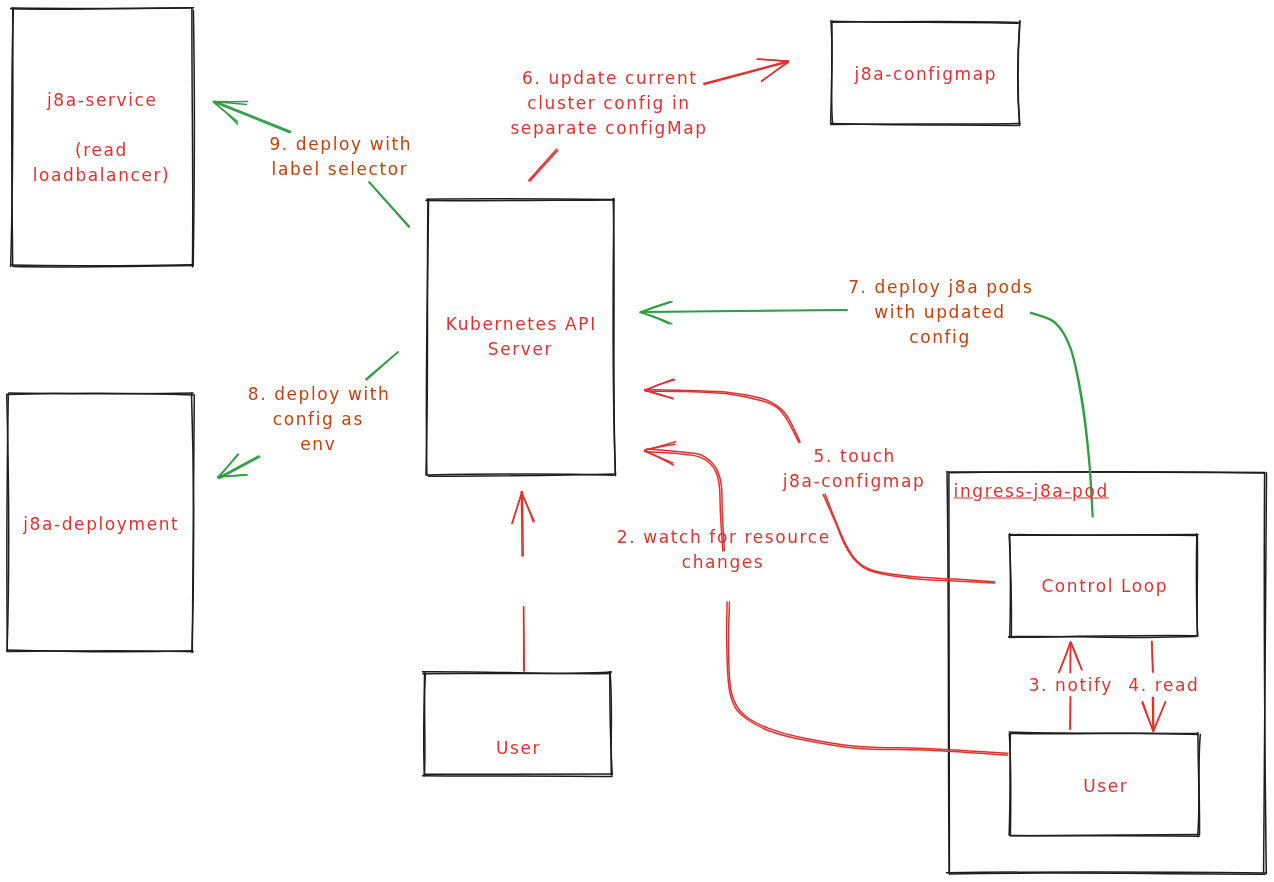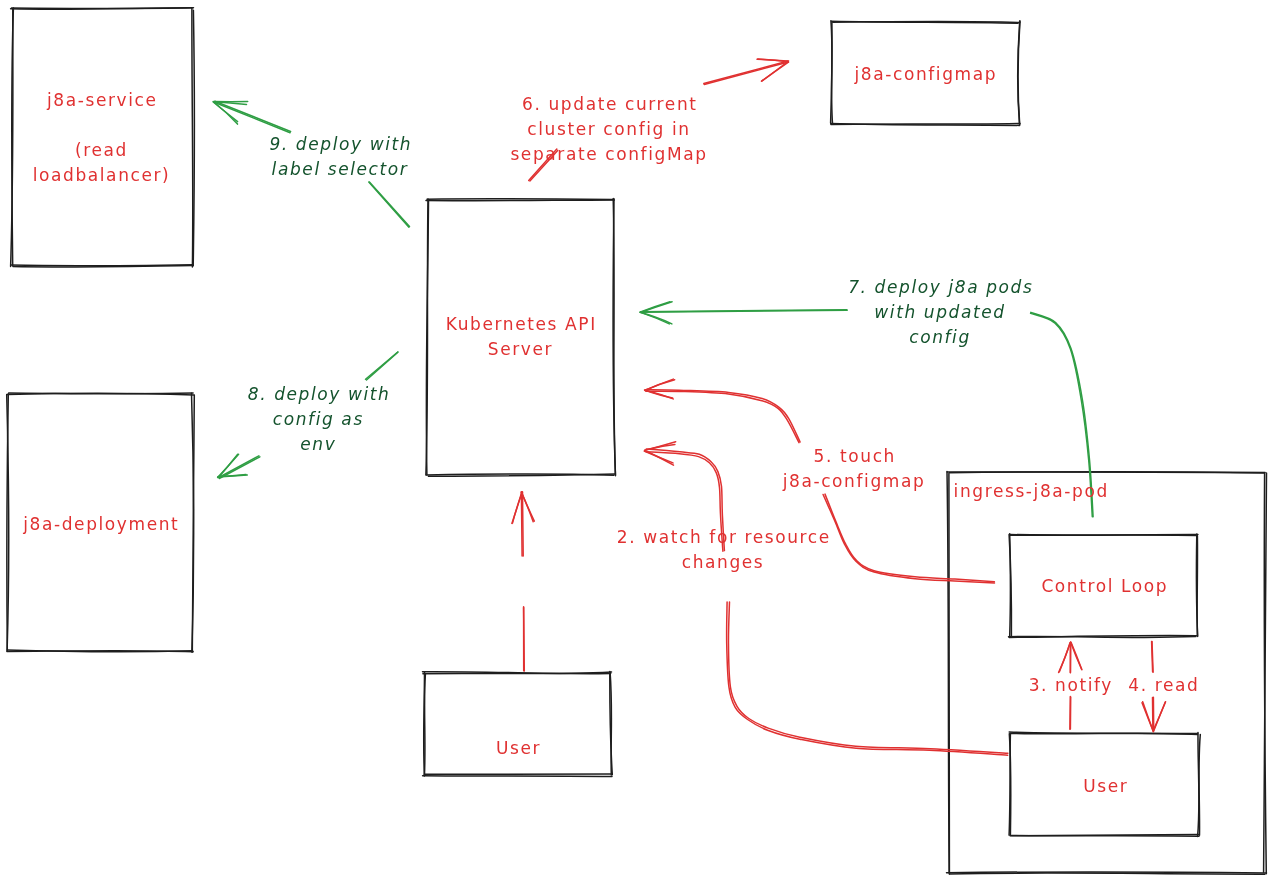--- a/index.html
+++ b/index.html
@@ -11,22 +11,22 @@
   svg.layer{position:absolute;left:0;top:0;width:1274px;height:882px;overflow:visible;}
   #shapes path{fill:none;stroke:#1e1e1e;stroke-width:1.5;
                stroke-linecap:round;stroke-linejoin:round;}
   #arrows path{fill:none;stroke-width:1.5;stroke-linecap:round;stroke-linejoin:round;}
   #arrows path.r{stroke:#e03131;}
   #arrows path.g{stroke:#2f9e44;}
   .lbl{position:absolute;white-space:pre;line-height:25px;
        font-size:17px;letter-spacing:1.6px;text-indent:1.6px;
        transform:translate(-50%,-50%);text-align:center;}
   .lbl.red{color:#e03131;}
-  .lbl.green{color:#14532d;font-style:italic;}
-  .lbl.lft{transform:translate(0,-50%);text-align:left;}
+  .lbl.green{color:#c2410c;}
+  .lbl.lft{transform:translate(0,-50%);text-align:left;text-decoration:underline;}
 </style>
 </head>
 <body>
 
 <div id="canvas">
   <svg id="shapes" class="layer" viewBox="0 0 1274 882">
   <g>
     <path d="M11.5 8.0 C75.5 8.4 133.2 9.0 193.5 7.7"></path>
     <path d="M10.6 8.8 C75.0 10.4 133.5 7.8 191.7 7.8"></path>
     <path d="M193.4 10.3 C195.0 97.0 194.5 182.9 193.2 265.7"></path>
@@ -214,21 +214,21 @@
   <div class="lbl red lft" style="left:952px;top:491px">ingress-j8a-pod</div>
   <div class="lbl red" style="left:1104px;top:585.5px">Control Loop</div>
   <div class="lbl red" style="left:1105px;top:785.5px">User</div>
 
   <div class="lbl red" style="left:723px;top:550px">2. watch for resource
 changes</div>
   <div class="lbl red" style="left:1070px;top:685px">3. notify</div>
   <div class="lbl red" style="left:1163px;top:685px">4. read</div>
   <div class="lbl red" style="left:854px;top:469px">5. touch
 j8a-configmap</div>
-  <div class="lbl red" style="left:609px;top:129px">6. update current
+  <div class="lbl red" style="left:609px;top:103px">6. update current
 cluster config in
 separate configMap</div>
   <div class="lbl green" style="left:940px;top:311.5px">7. deploy j8a pods
 with updated
 config</div>
   <div class="lbl green" style="left:318.3px;top:419px">8. deploy with
 config as
 env</div>
   <div class="lbl green" style="left:340px;top:157px">9. deploy with
 label selector</div>

